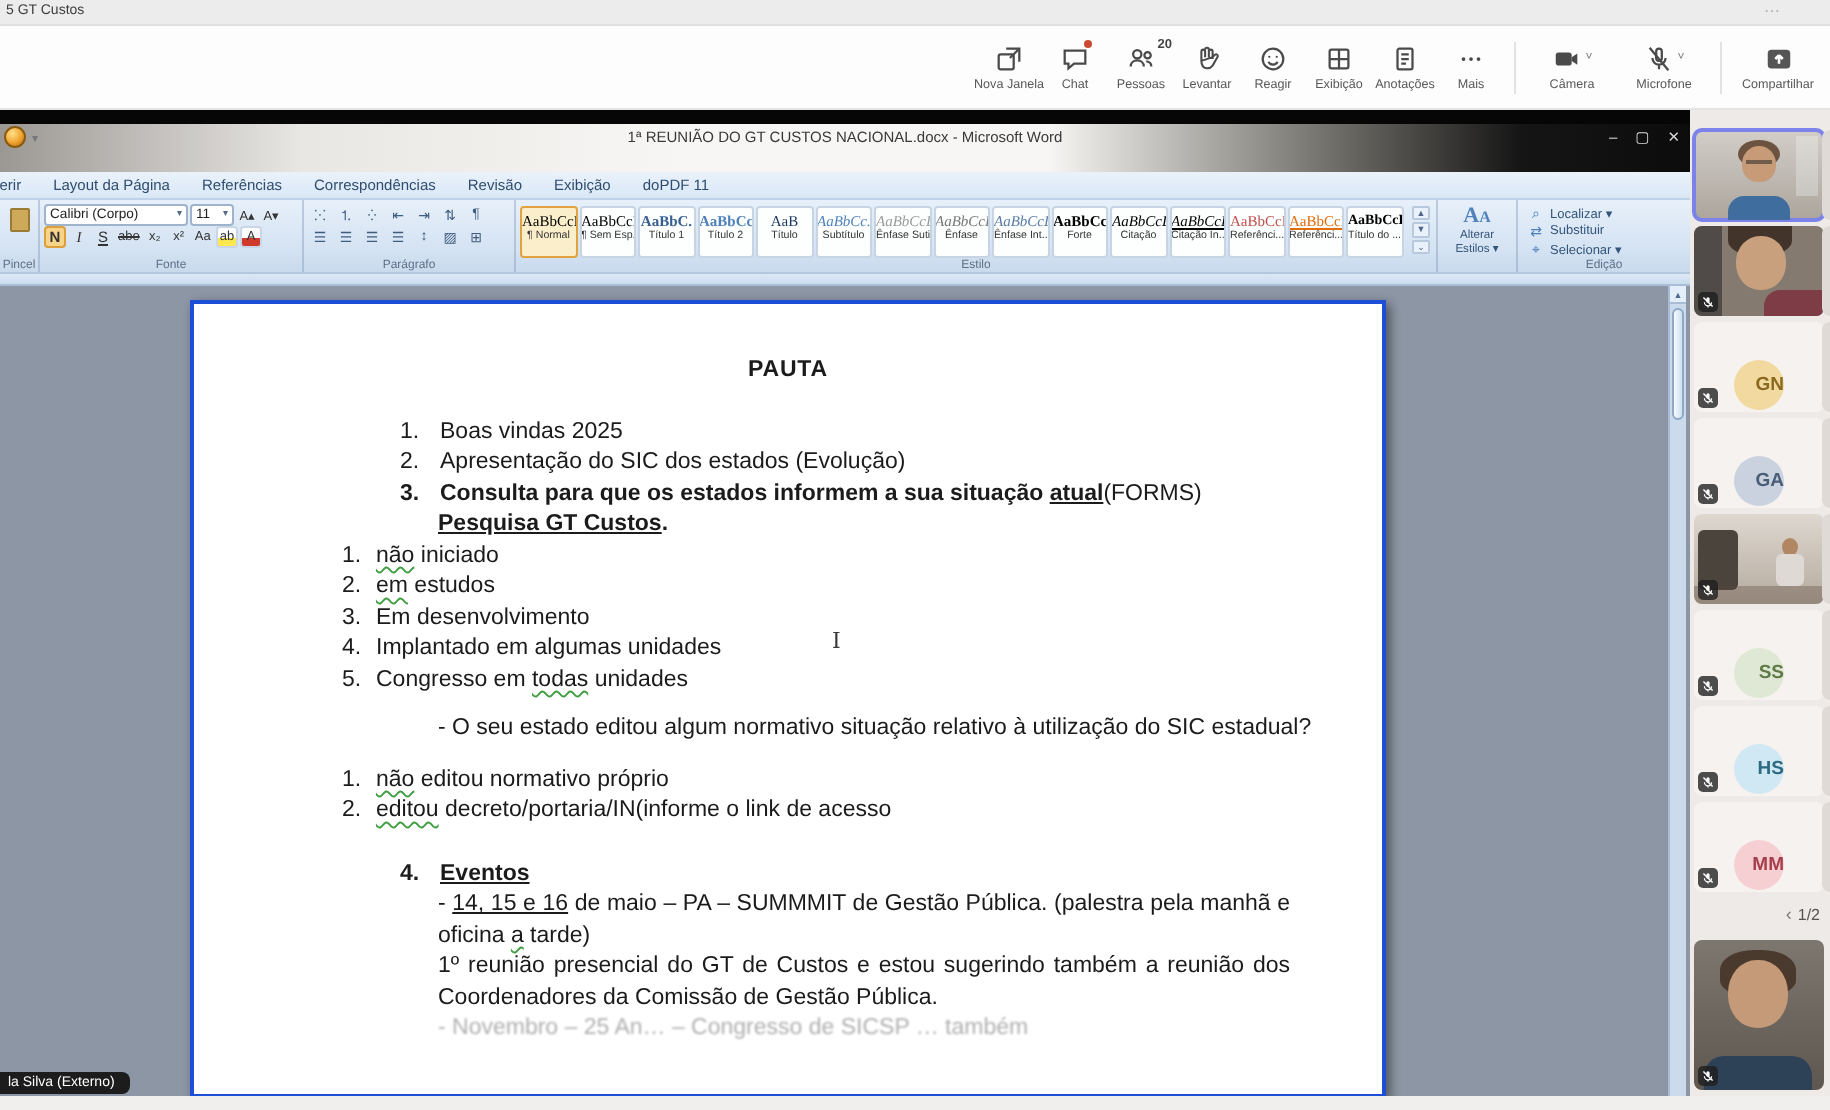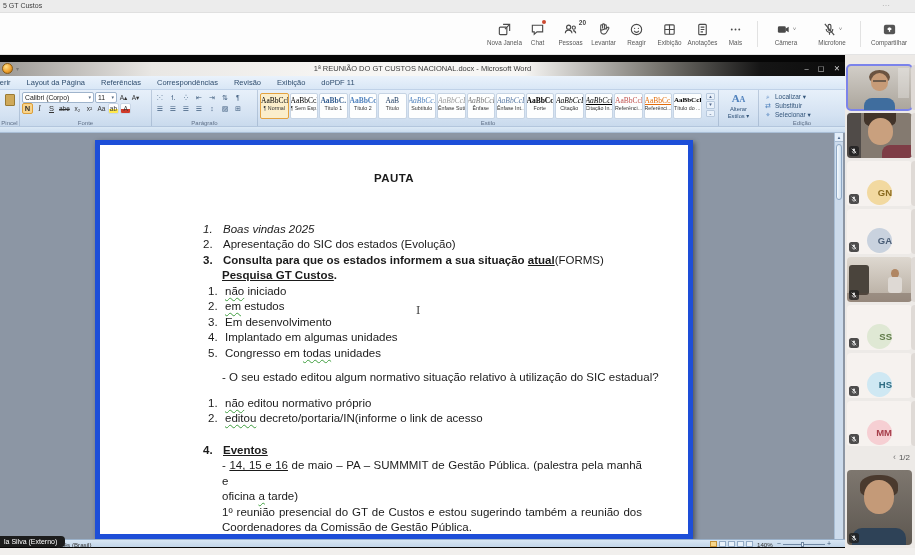--- a/index.html
+++ b/index.html
@@ -23,21 +23,21 @@
   .icorow { display:flex; align-items:center; gap:2px; }
   .chev { font-size:6px; color:#777; }
   .tdivider { width:1px; height:26px; background:#e2e2e2; margin:0 5px; }
 
   
   .stage { position:absolute; left:0; top:55px; width:845px; height:493px; background:#060606; }
   .bottomstrip { position:absolute; left:0; top:548px; width:915px; height:7px; background:#f1efed; }
 
   
   .word { position:absolute; left:0; top:7px; width:845px; height:485px; background:#dce8f6; }
-  .w-title { position:relative; height:14px;
+  .w-title { position:relative; height:24px;
       background:linear-gradient(90deg,#9b9894 0%,#e9e7e4 18%,#f7f6f4 40%,#f7f6f4 62%,#77756f 78%,#151515 90%,#0c0c0c 100%); }
   .w-title-text { position:absolute; left:0; right:0; top:2px; text-align:center; font-size:7.5px; color:#3a3a3a; }
   .orb { position:absolute; left:2px; top:1px; width:11px; height:11px; border-radius:50%;
          background:radial-gradient(circle at 35% 30%, #ffe08a, #f0a32f 55%, #b06a14); border:1px solid #8a5a10; }
   .qat { position:absolute; left:16px; top:3px; font-size:6px; color:#777; }
   .w-controls { position:absolute; right:5px; top:1px; display:flex; gap:9px; }
   .w-ctl { font-size:7.5px; color:#d6d6d6; line-height:11px; cursor:pointer; }
 
   .w-tabs { height:14px; background:linear-gradient(#eaf2fb,#d9e7f6); border-bottom:1px solid #c0d2e8;
             display:flex; align-items:center; font-size:7.5px; color:#2f4d6e; }
@@ -93,34 +93,34 @@
   .altA { font-family:"Liberation Serif",serif; font-weight:bold; color:#4f81bd; font-size:11px; line-height:12px; }
   .altl { font-size:5.8px; color:#33557a; line-height:6.5px; }
   .rg-edit { width:86px; border-right:none; padding-left:5px; }
   .erow { display:flex; align-items:center; gap:3px; height:9px; font-size:6.5px; color:#33557a; cursor:pointer; }
   .eico { font-size:7px; color:#4f81bd; width:8px; text-align:center; }
 
   .w-docstrip { height:6px; background:linear-gradient(#dce9f6,#cadcee); border-bottom:1px solid #a9bed6; }
   .w-doc { position:relative; height:406px; background:#8c96a4; overflow:hidden; }
 
   .page { position:absolute; left:95px; top:7px; width:598px; height:399px; background:#fff;
-          border:5px solid #1d4ed8; box-shadow:2px 2px 5px rgba(0,0,0,.45); overflow:hidden; cursor:text; }
+          border:2px solid #1d4ed8; box-shadow:2px 2px 5px rgba(0,0,0,.45); overflow:hidden; cursor:text; }
   .page-inner { padding-top:26px; font-size:11.5px; color:#1b1b1b; }
   .ln { line-height:15.5px; white-space:pre-wrap; }
   .t-center { text-align:center; font-weight:600; letter-spacing:.4px; }
   .l1 { padding-left:103px; } .l1 .num { display:inline-block; width:20px; }
   .sub { padding-left:122px; }
-  .opt { padding-left:108px; } .opt .num { display:inline-block; width:17px; }
+  .opt { padding-left:74px; } .opt .num { display:inline-block; width:17px; }
   .cont { padding-left:122px; padding-right:46px; }
   .just { text-align:justify; text-align-last:justify; }
   .b { font-weight:bold; }
   .u { text-decoration:underline; }
   .wavy { text-decoration-line:underline; text-decoration-style:wavy; text-decoration-color:#3f9e3f;
           text-decoration-thickness:1px; text-underline-offset:2px; }
-  .mt1 { margin-top:35px;font-style:italic; } .mtq1 { margin-top:1px; } .mtq2 { margin-top:9px; }
+  .mt1 { margin-top:15px; } .mtq1 { margin-top:1px; } .mtq2 { margin-top:9px; }
   .mtob { margin-top:10px; } .mti4 { margin-top:16px;text-decoration:underline; }
   .faint { color:#6e6e6e; opacity:.55; filter:blur(.4px); }
 
   .ibeam { position:absolute; left:416px; top:171px; font-family:"DejaVu Serif",serif; font-size:11px; color:#3a3a3a; pointer-events:none; }
 
   .w-scroll { position:absolute; right:2px; top:0; bottom:0; width:9px; background:#ccdbec; border-left:1px solid #a8bdd4; }
   .w-scr-up { height:9px; background:#e3eefa; border-bottom:1px solid #a8bdd4; font-size:4.5px; color:#4f6a8c; text-align:center; line-height:9px; }
   .w-thumb { margin:2px 1px 0; height:56px; background:linear-gradient(90deg,#f6fafd,#cfe0f0); border:1px solid #8fa8c4; border-radius:3px; }
 
   .w-status { height:8px; background:linear-gradient(#d8e6f3,#c2d5e9); border-top:1px solid #9ab1ca;

